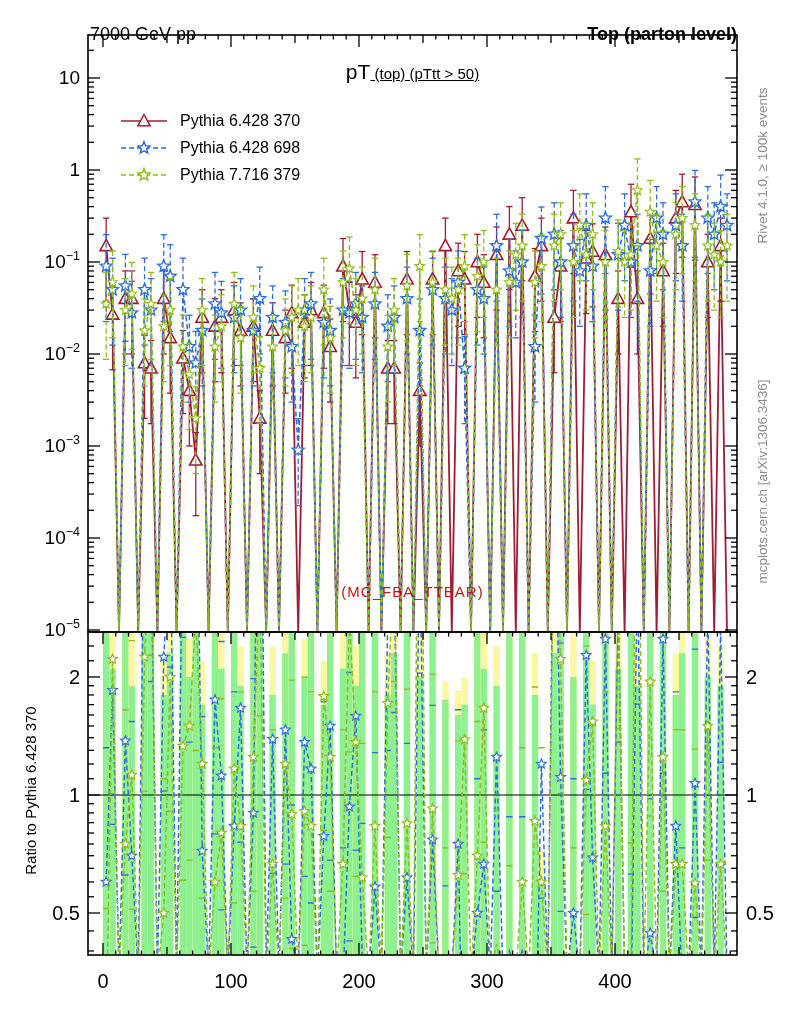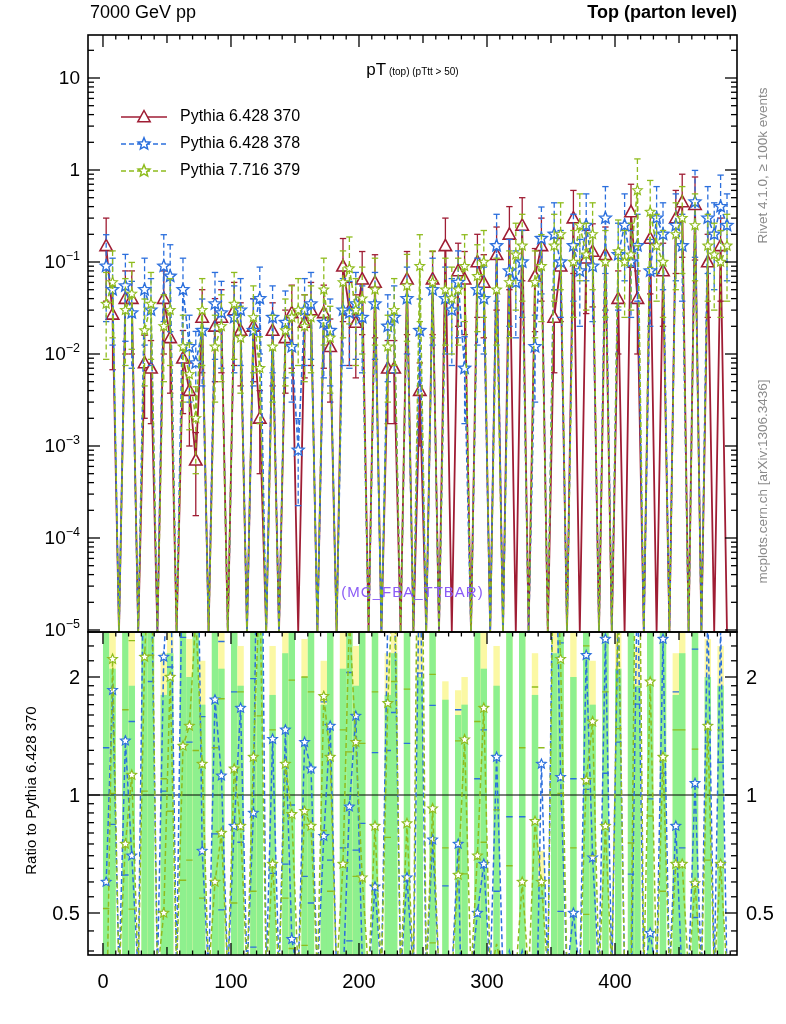--- a/index.html
+++ b/index.html
@@ -1,29 +1,29 @@
 <!DOCTYPE html>
 <html><head>
 <meta charset="utf-8">
 <style>
   html,body{margin:0;padding:0;background:#fff;}
   .stage{position:relative;width:786px;height:1024px;background:#fff;overflow:hidden;
          font-family:"Liberation Sans",sans-serif;color:#000;}
-  .hdr{position:absolute;top:2px;font-size:18px;line-height:20px;white-space:nowrap;}
+  .hdr{position:absolute;top:24px;font-size:18px;line-height:20px;white-space:nowrap;}
   .hdr-left{left:90px;}
   .hdr-right{right:49px;text-align:right;font-weight:bold;}
   .plot-title{position:absolute;left:88px;width:649px;top:60px;text-align:center;white-space:nowrap;}
-  .plot-title .t-main{font-size:17px;}
-  .plot-title .t-sub{font-size:10px;}
+  .plot-title .t-main{font-size:21px;}
+  .plot-title .t-sub{font-size:15px;text-decoration:underline;}
   .legend{position:absolute;left:118px;top:107px;}
-  .legend-row{display:flex;align-items:flex-start;height:27px;}
+  .legend-row{display:flex;align-items:center;height:27px;}
   .legend-row svg{display:block;margin-right:10px;}
   .legend-label{font-size:16px;white-space:nowrap;}
   .watermark{position:absolute;left:88px;width:649px;top:583px;text-align:center;
-             font-size:15px;color:#8b5cf6;letter-spacing:1px;}
+             font-size:15px;color:#b91c1c;letter-spacing:1px;}
   .side-note{position:absolute;transform:rotate(-90deg);color:#8a8a8a;font-size:13.5px;
              text-align:center;white-space:nowrap;}
   .side-note-top{width:280px;left:622px;top:158px;}
   .side-note-bot{width:310px;left:607px;top:474px;}
   .ratio-axis-label{position:absolute;transform:rotate(-90deg);font-size:15px;color:#000;
              width:220px;text-align:center;left:-80px;top:782px;white-space:nowrap;}
   svg text{font-family:"Liberation Sans",sans-serif;}
 </style>
 </head>
 <body>
@@ -1540,21 +1540,21 @@
           <line x1="3" x2="49" y1="10" y2="10" stroke="#9f1d34" stroke-width="1.7"></line>
           <path d="M0,-6.5L6.2,4.8L-6.2,4.8Z" transform="translate(26,10)" fill="#fff" stroke="#9f1d34" stroke-width="1.5"></path>
         </svg>
       <span class="legend-label">Pythia 6.428 370</span>
     </div>
     <div class="legend-row">
       <svg class="legend-sample" width="52" height="20">
           <line x1="3" x2="49" y1="10" y2="10" stroke="#2b6fdd" stroke-width="1.7" stroke-dasharray="5 3"></line>
           <path d="M0.00,-6.20L1.64,-2.26L5.90,-1.92L2.65,0.86L3.64,5.02L0.00,2.79L-3.64,5.02L-2.65,0.86L-5.90,-1.92L-1.64,-2.26Z" transform="translate(26,10)" fill="#fff" stroke="#2b6fdd" stroke-width="1.5"></path>
         </svg>
-      <span class="legend-label">Pythia 6.428 378</span>
+      <span class="legend-label">Pythia 6.428 698</span>
     </div>
     <div class="legend-row">
       <svg class="legend-sample" width="52" height="20">
           <line x1="3" x2="49" y1="10" y2="10" stroke="#8fbc1e" stroke-width="1.7" stroke-dasharray="5 3"></line>
           <path d="M0.00,-6.20L1.64,-2.26L5.90,-1.92L2.65,0.86L3.64,5.02L0.00,2.79L-3.64,5.02L-2.65,0.86L-5.90,-1.92L-1.64,-2.26Z" transform="translate(26,10)" fill="#fff" stroke="#8fbc1e" stroke-width="1.5"></path>
         </svg>
       <span class="legend-label">Pythia 7.716 379</span>
     </div>
   </div>
 

